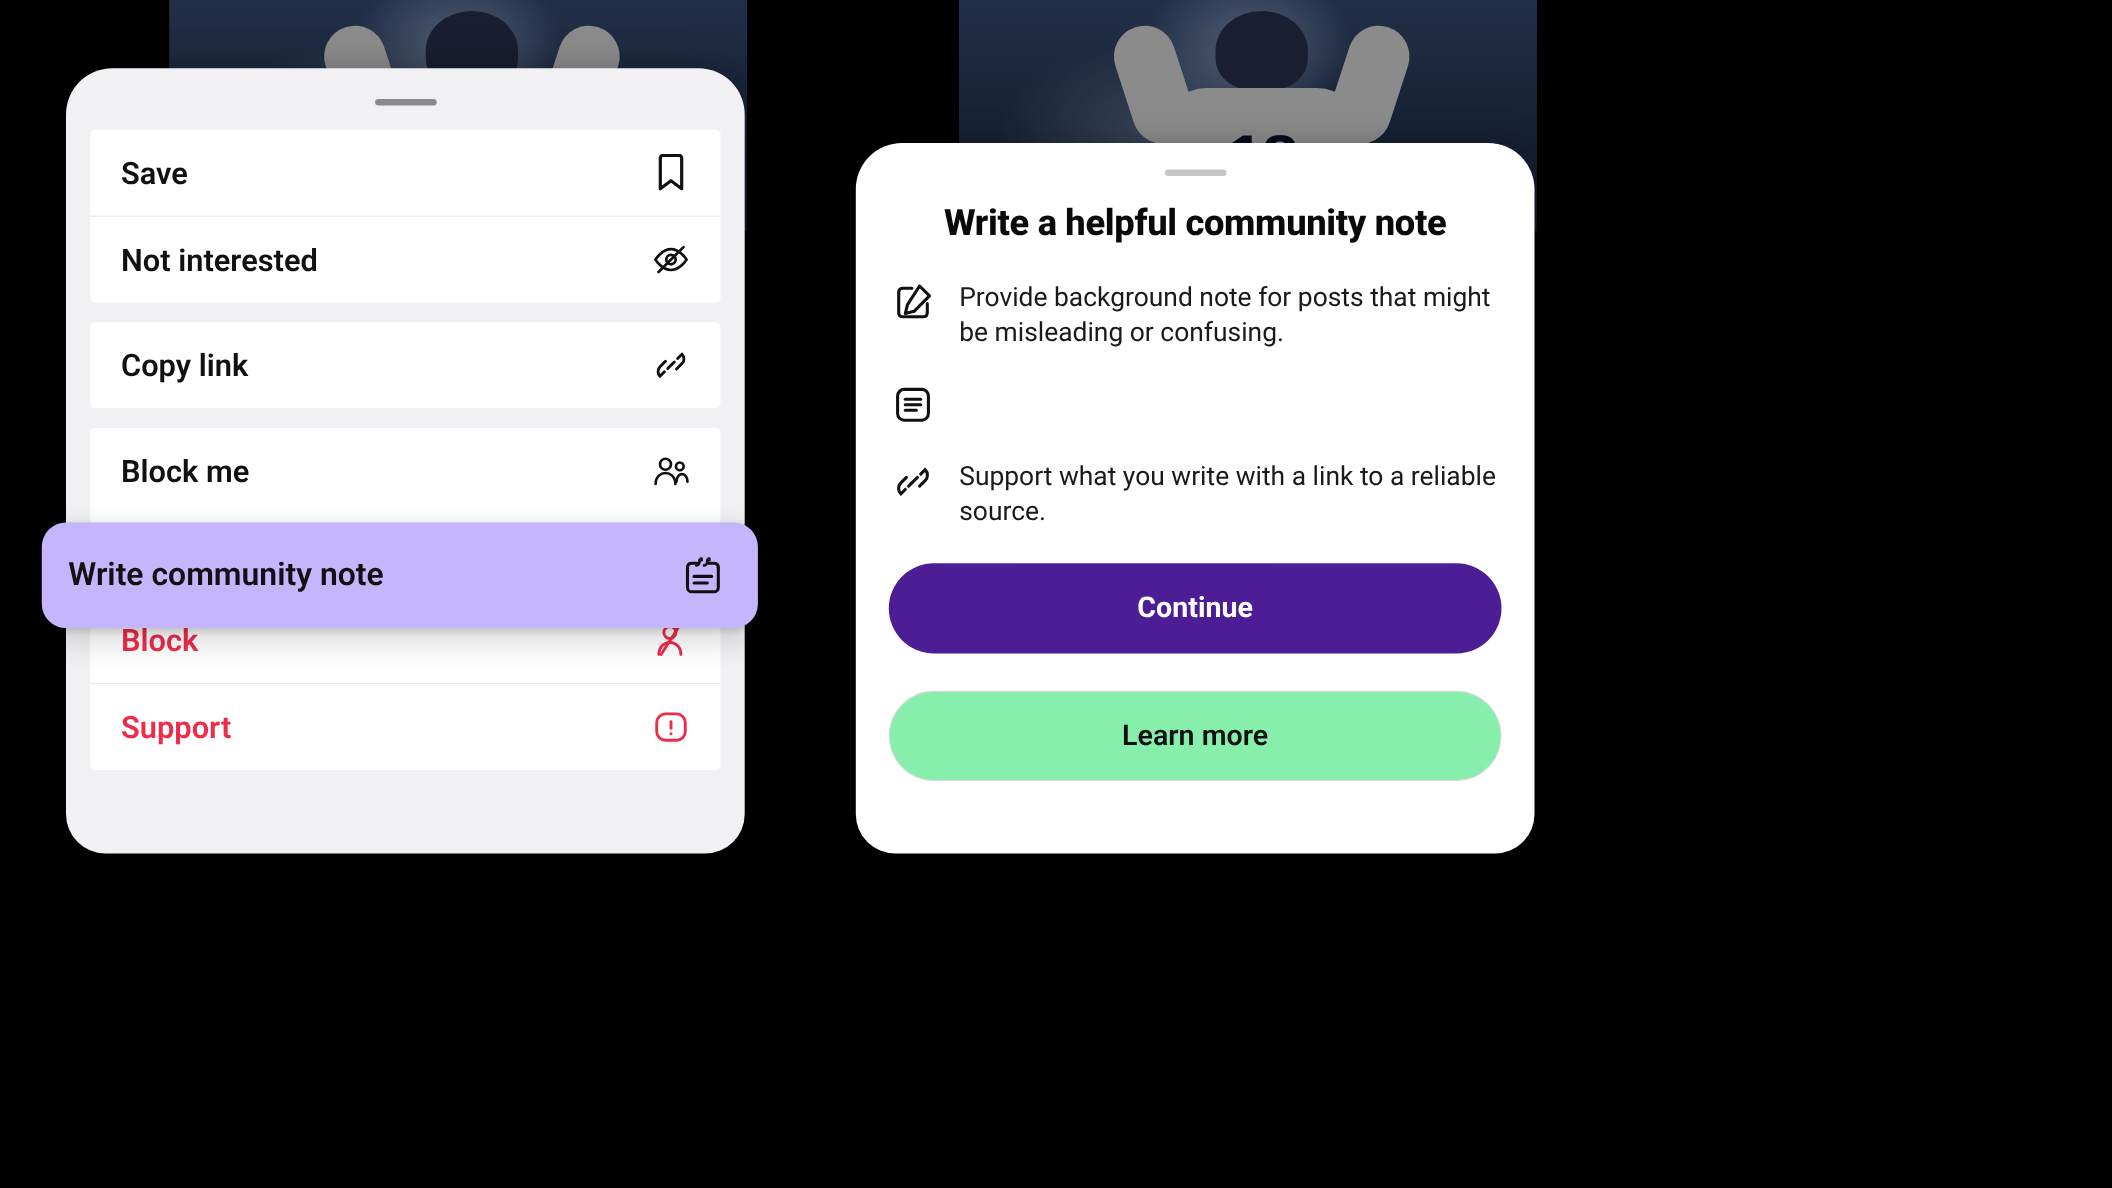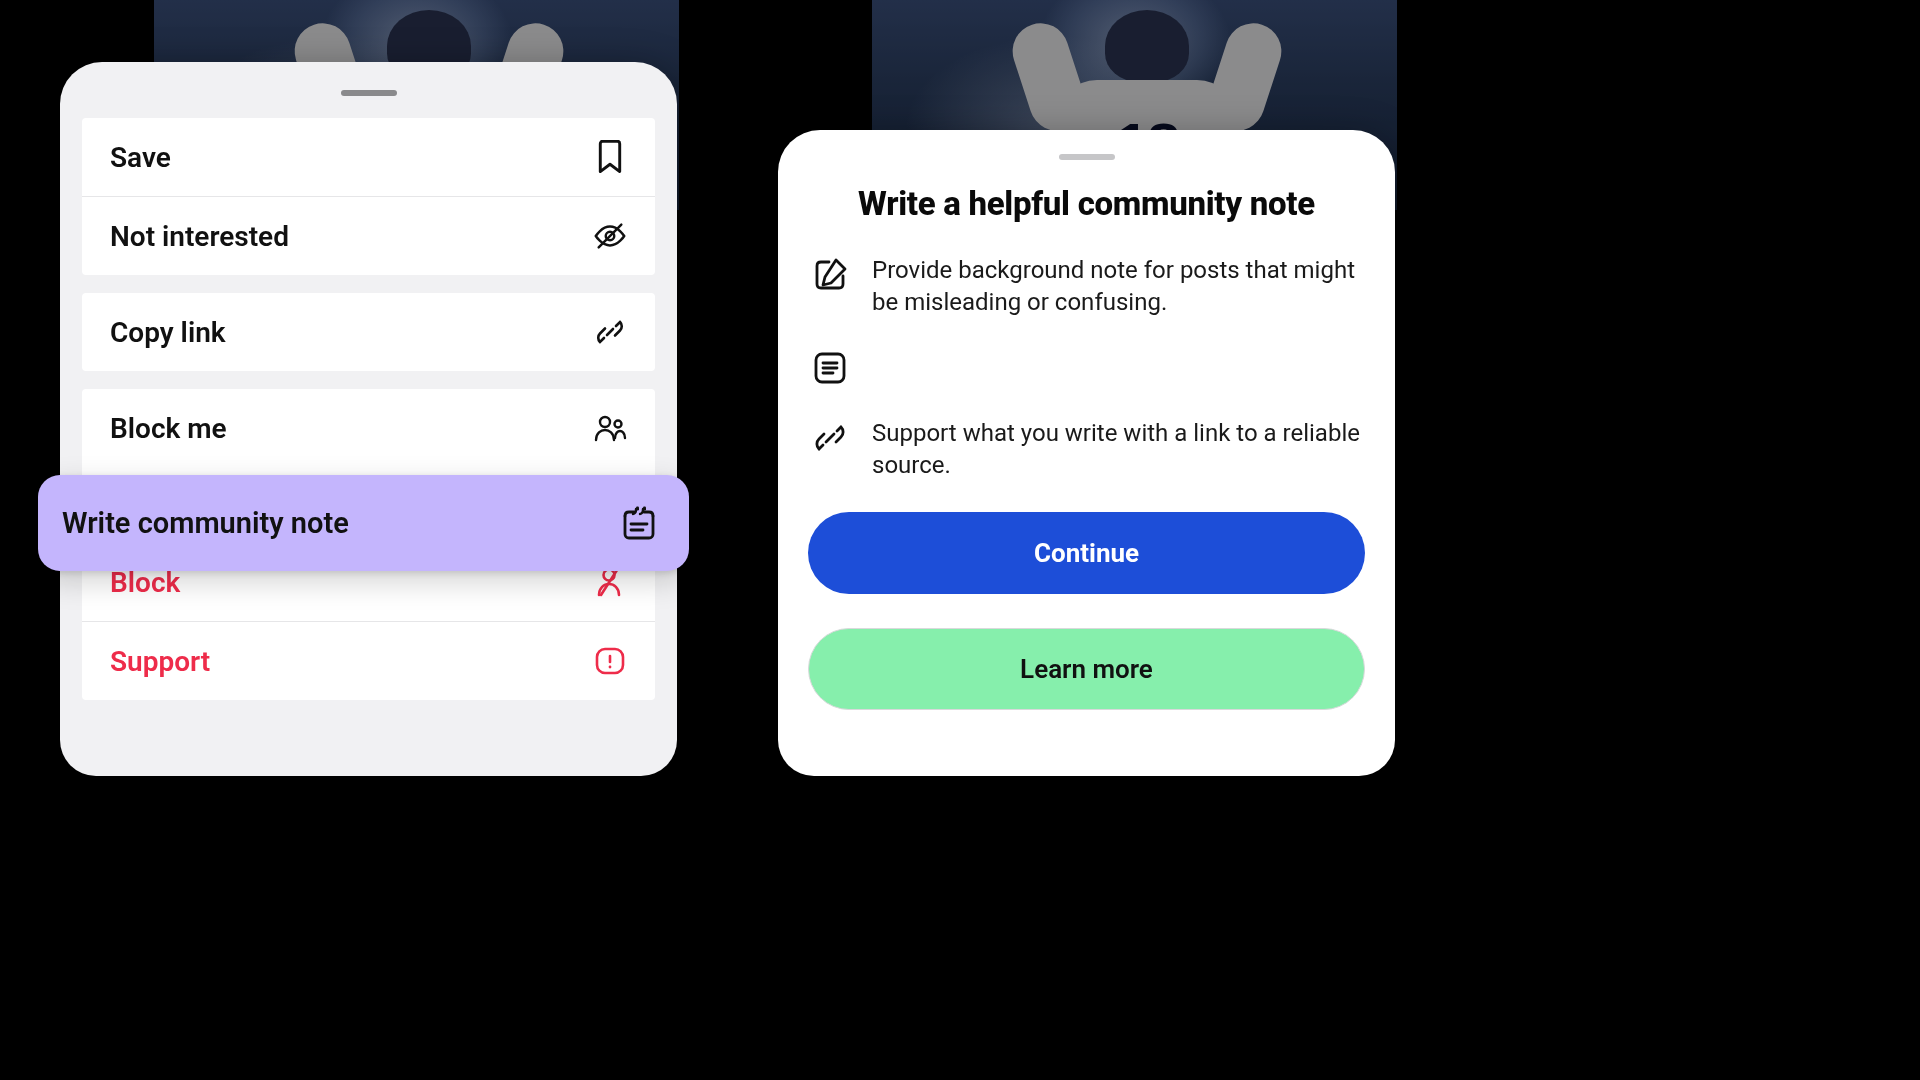--- a/index.html
+++ b/index.html
@@ -232,21 +232,21 @@
       border-radius: 42px;
       display: flex;
       align-items: center;
       justify-content: center;
       font-size: 26px;
       font-weight: 700;
       margin-top: 12px;
       cursor: pointer;
     }
     .btn-primary {
-      background: #1d4ed8;
+      background: #4c1d95;
       color: #fff;
       margin-top: 9px;
     }
     .btn-secondary {
       background: #86efac;
       color: #111;
       border: 1.5px solid #d9d9db;
       margin-top: 34px;
     }
     .btn-secondary .btn-label { font-weight: 600; }

